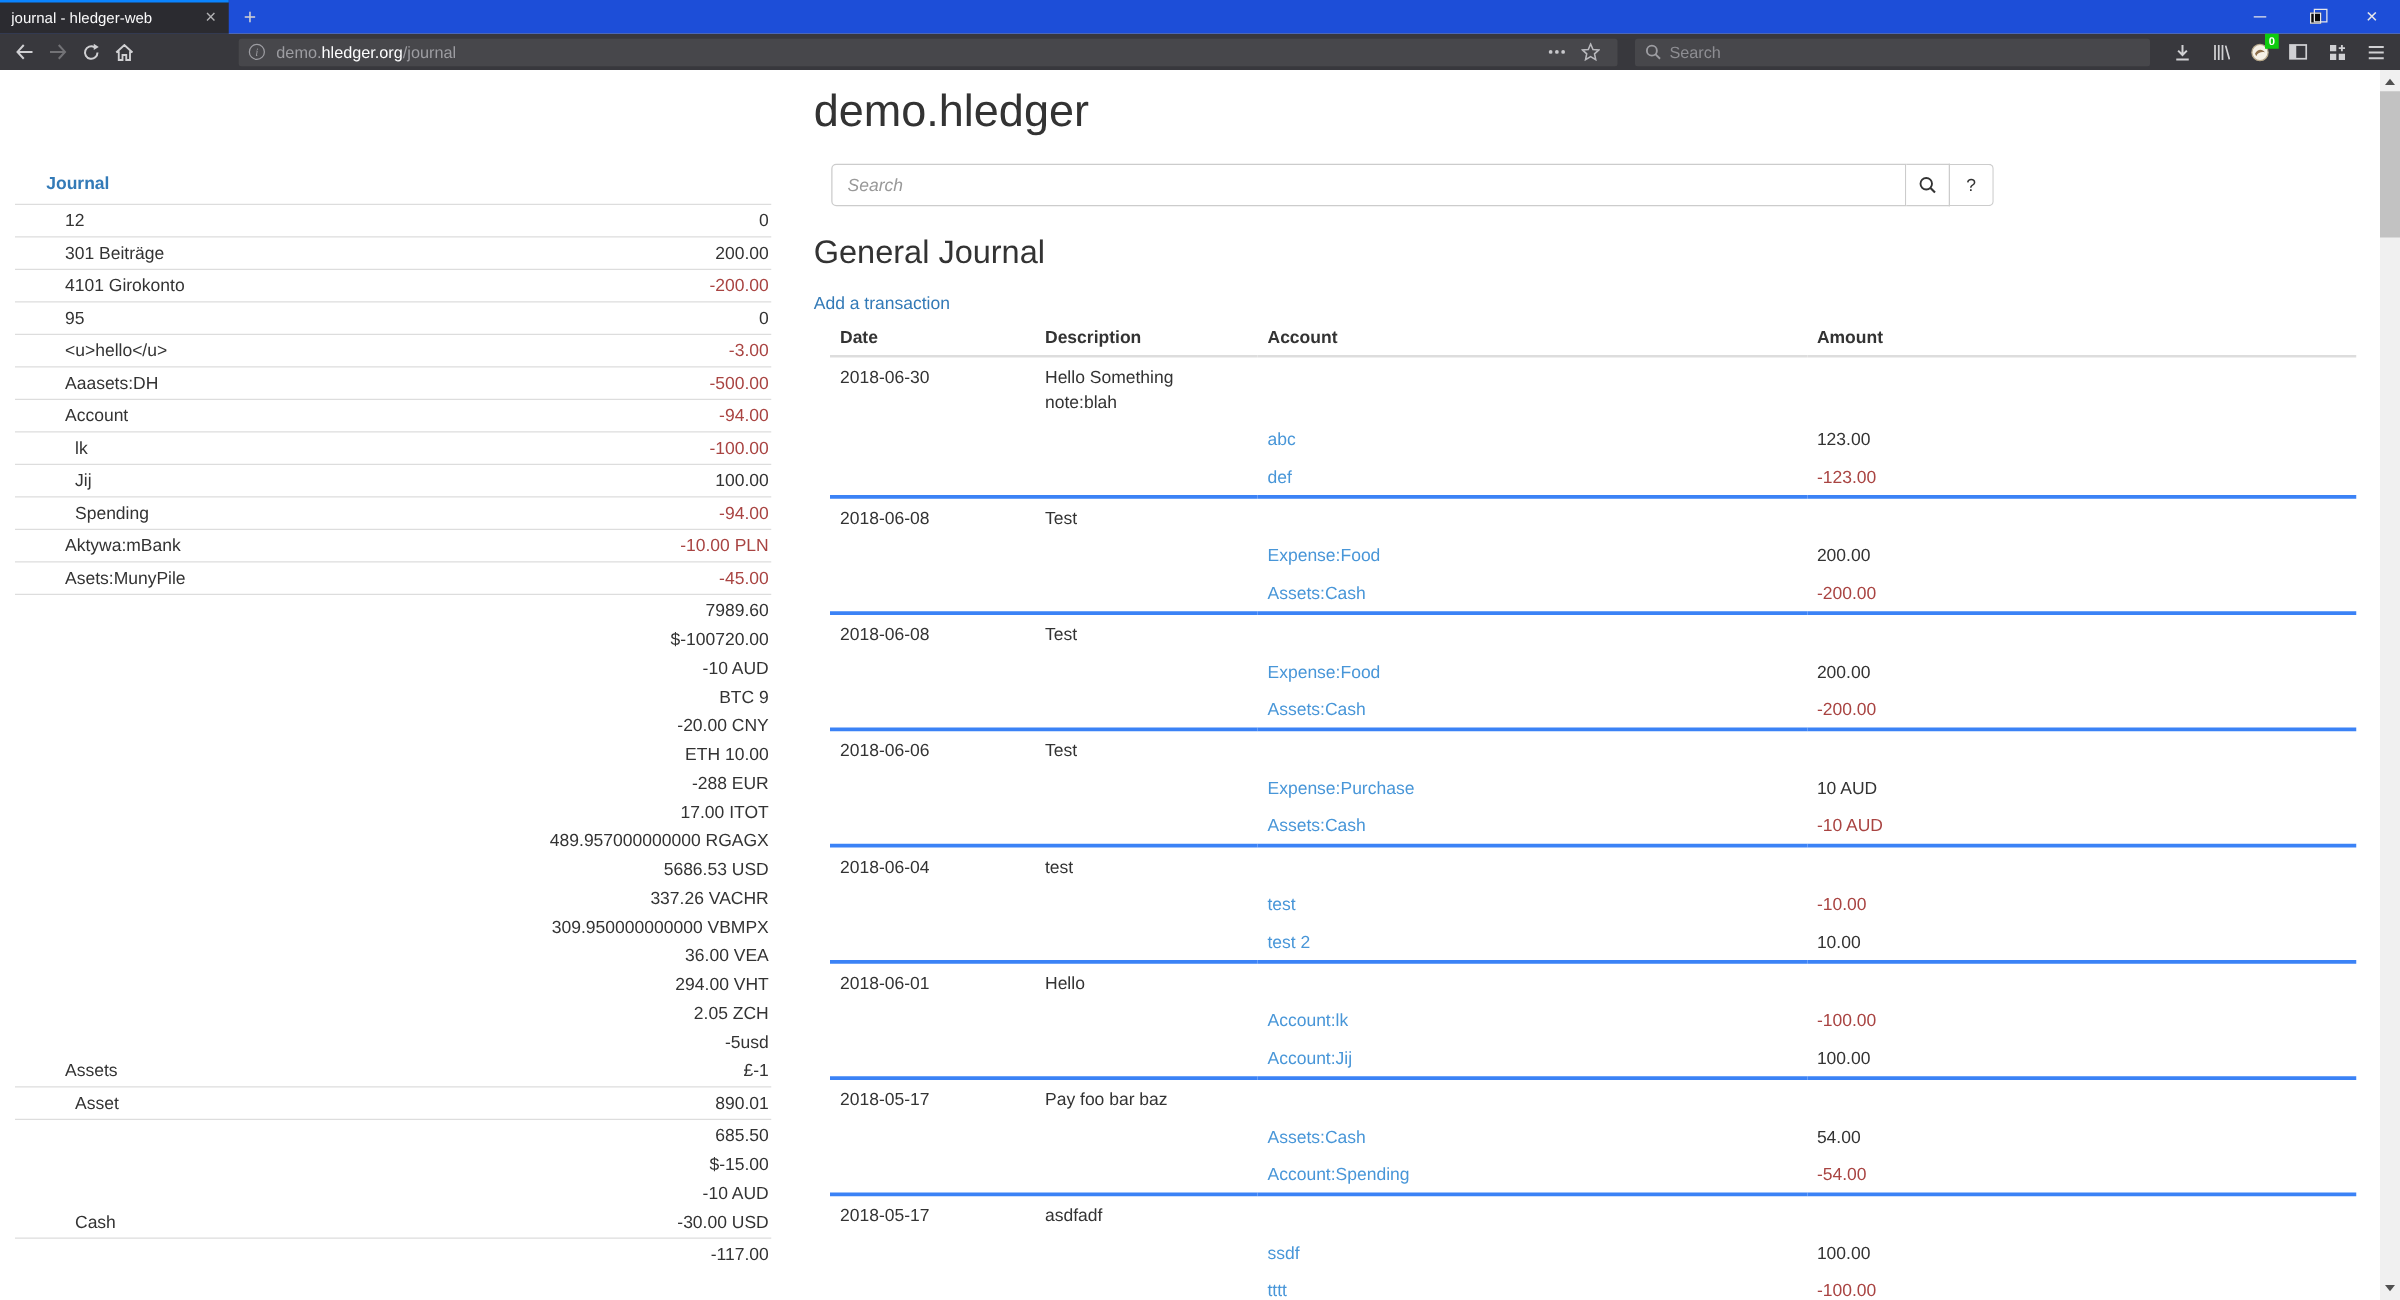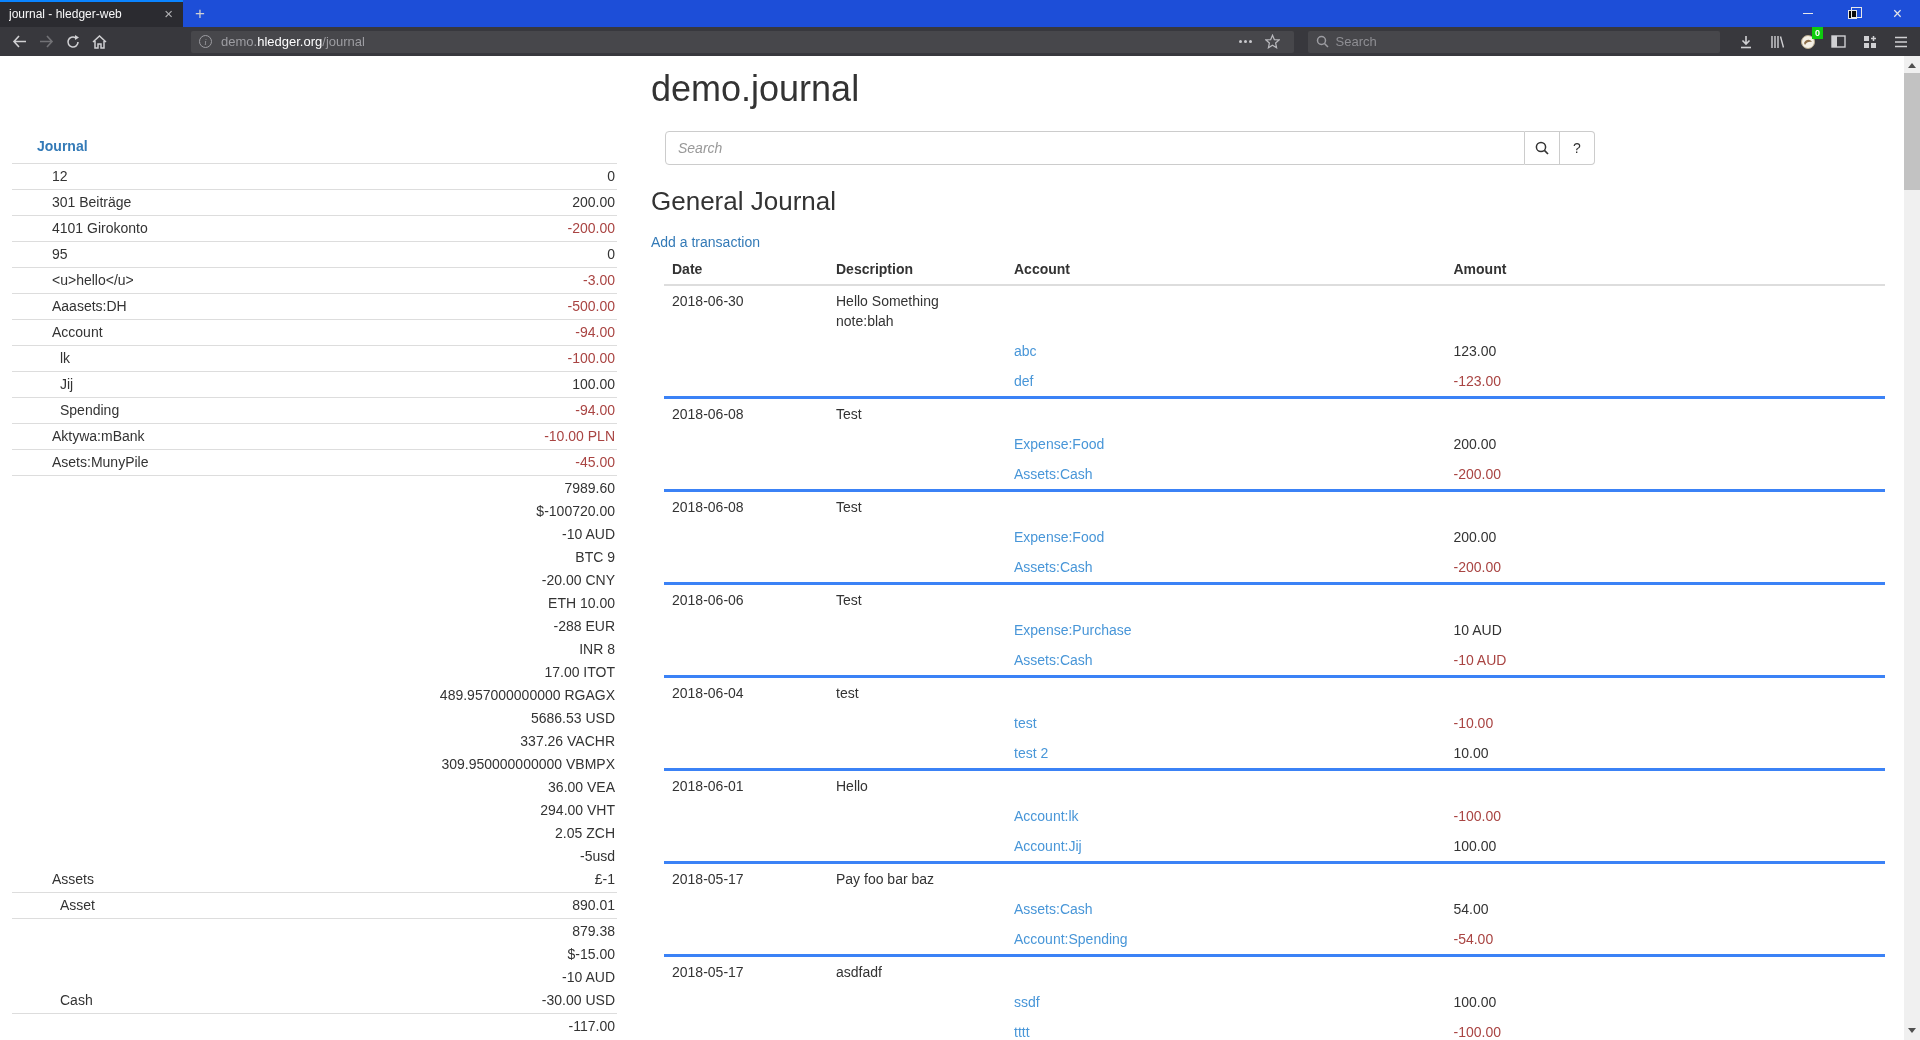--- a/index.html
+++ b/index.html
@@ -278,21 +278,20 @@
           <div class="side-row depth1">
             <div class="acct-name">Assets</div>
             <div class="acct-amts">
               <div class="amt">7989.60</div>
               <div class="amt">$-100720.00</div>
               <div class="amt">-10 AUD</div>
               <div class="amt">BTC 9</div>
               <div class="amt">-20.00 CNY</div>
               <div class="amt">ETH 10.00</div>
               <div class="amt">-288 EUR</div>
-              <div class="amt">INR 8</div>
               <div class="amt">17.00 ITOT</div>
               <div class="amt">489.957000000000 RGAGX</div>
               <div class="amt">5686.53 USD</div>
               <div class="amt">337.26 VACHR</div>
               <div class="amt">309.950000000000 VBMPX</div>
               <div class="amt">36.00 VEA</div>
               <div class="amt">294.00 VHT</div>
               <div class="amt">2.05 ZCH</div>
               <div class="amt">-5usd</div>
               <div class="amt">£-1</div>
@@ -300,38 +299,38 @@
           </div>
           <div class="side-row depth2">
             <div class="acct-name">Asset</div>
             <div class="acct-amts">
               <div class="amt">890.01</div>
             </div>
           </div>
           <div class="side-row depth2">
             <div class="acct-name">Cash</div>
             <div class="acct-amts">
-              <div class="amt">879.38</div>
+              <div class="amt">685.50</div>
               <div class="amt">$-15.00</div>
               <div class="amt">-10 AUD</div>
               <div class="amt">-30.00 USD</div>
             </div>
           </div>
           <div class="side-row depth1">
             <div class="acct-name"></div>
             <div class="acct-amts">
               <div class="amt">-117.00</div>
             </div>
           </div>
         </div>
     </div>
   </div>
 
   <div class="main">
-    <h1>demo.journal</h1>
+    <h1>demo.hledger</h1>
 
     <div class="search-row">
       <input class="page-search-input" placeholder="Search" style="">
       <button class="sbtn">
         <svg width="14" height="14" viewBox="0 0 14 14">
             <circle cx="6" cy="6" r="4.6" stroke="#333" stroke-width="1.5" fill="none"></circle>
             <path d="M9.4 9.4 L13 13" stroke="#333" stroke-width="1.7"></path>
           </svg>
       </button>
       <button class="sbtn last">?</button>

